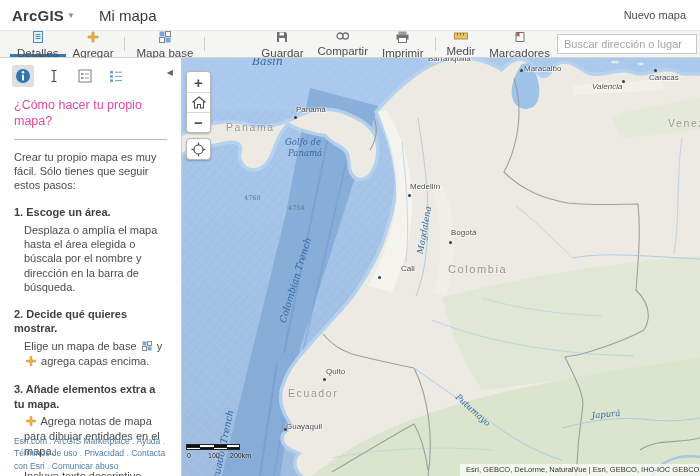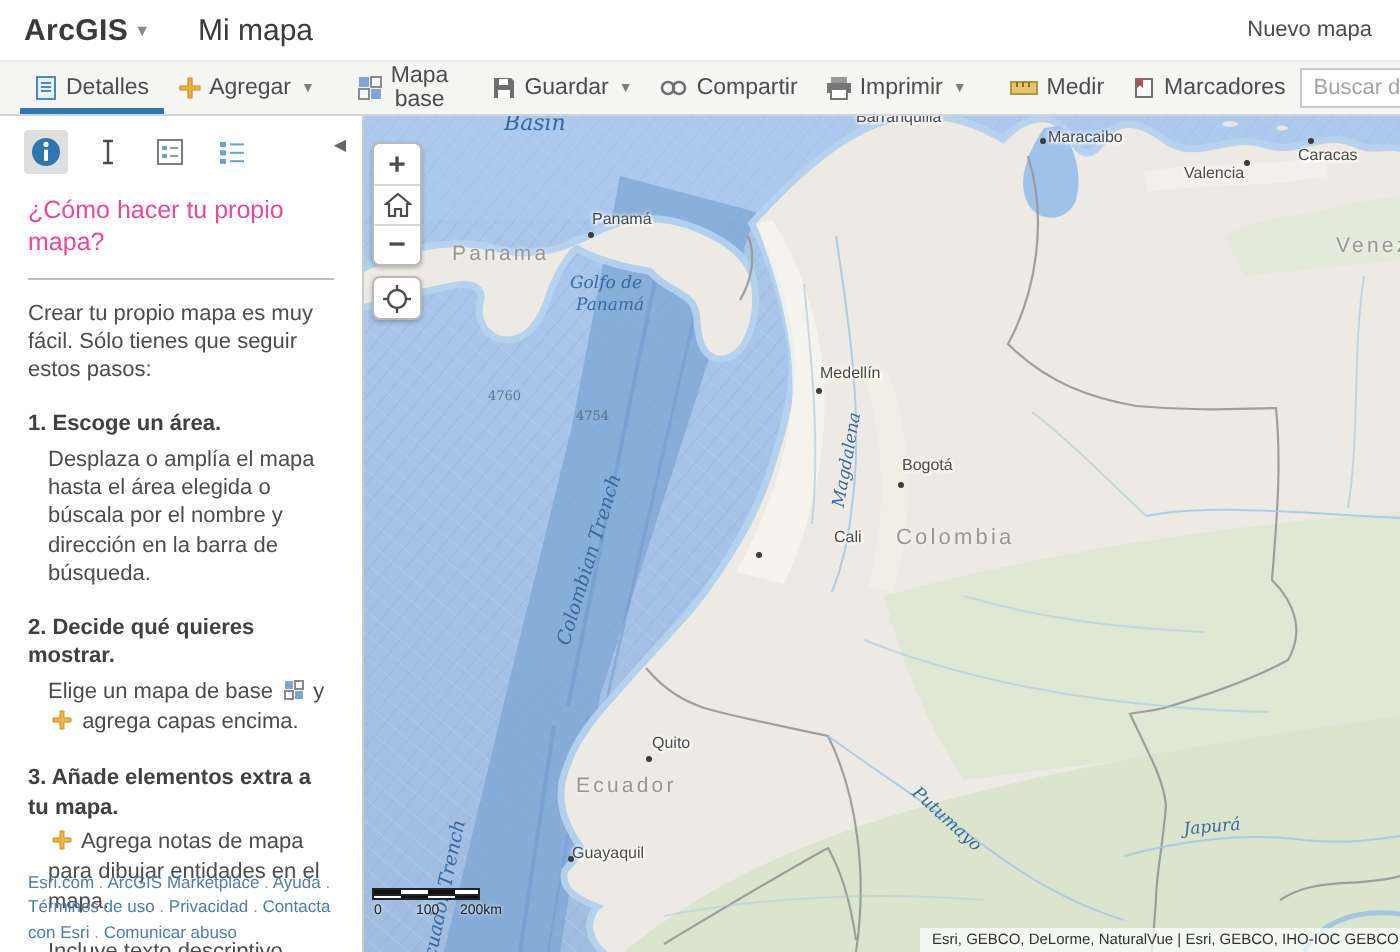--- a/index.html
+++ b/index.html
@@ -9,21 +9,21 @@
 
   
   #header{position:absolute;left:0;top:0;width:700px;height:30px;background:#fff;display:flex;align-items:center;}
   .brand{font-size:15px;font-weight:bold;color:#3b3b3b;margin-left:12px;letter-spacing:.2px;}
   .brand-caret{font-size:8px;color:#8a8a8a;margin-left:3px;}
   .doc-title{font-size:15px;color:#3b3b3b;margin-left:24px;text-align:right;}
   .newmap{margin-left:auto;margin-right:14px;font-size:11px;color:#4c4c4c;cursor:pointer;text-decoration:none;}
 
   
   #toolbar{position:absolute;left:0;top:30px;width:700px;height:28px;background:#f5f5f4;border-top:1px solid #e8e8e8;border-bottom:1px solid #d4d4d4;display:flex;align-items:stretch;padding-left:10px;}
-  .tb-btn{display:flex;align-items:center;gap:4px;padding:0 7px;font-size:11.5px;color:#4c4c4c;background:transparent;border:none;cursor:pointer;font-family:inherit;}
+  .tb-btn{display:flex;align-items:center;gap:4px;padding:0 7px;font-size:11.5px;color:#4c4c4c;background:transparent;border:none;cursor:pointer;font-family:inherit;flex-direction:column;}
   .tb-btn.active{box-shadow:inset 0 -3px 0 #3177b3;}
   .caret{font-size:7px;color:#7d7d7d;margin-left:1px;}
   .tb-sep{width:1px;background:#cfcfcf;margin:6px 4px;}
   .tb-spacer{flex:1;}
   #search-box{align-self:center;width:140px;height:20px;margin-right:3px;border:1px solid #c9c9c9;background:#fff;font-size:11px;padding:0 6px;color:#444;font-family:inherit;}
   #search-box::placeholder{color:#a5a5a5;}
   .ic{display:inline-flex;align-items:center;}
 
   
   #sidebar{position:absolute;left:0;top:58px;width:182px;height:418px;background:#fff;border-right:1px solid #ccc;overflow:hidden;font-size:11px;line-height:1.3;}
@@ -324,38 +324,38 @@
         <path d="M150,400 C 200,390 260,388 310,392" opacity="0.5"></path>
         <path d="M470,418 C 478,404 494,396 518,399" stroke="#9dc2e6" stroke-width="2.5"></path>
       </g>
     </svg>
 
     <div id="map-labels">
         <span class="map-label water" style="font-size: 11px; left: 70px; top: -3px;">Basin</span>
         <span class="map-label city" style="left: 246px; top: -4px;">Barranquilla</span>
         <span class="map-label city" style="left: 342px; top: 6px;">Maracaibo</span>
         <span class="city-dot" style="left: 338px; top: 11px;"></span>
-        <span class="map-label city" style="left: 410px; top: 24px;">Valencia</span>
+        <span class="map-label city" style="left: 410px; top: 24px; font-style: italic;">Valencia</span>
         <span class="city-dot" style="left: 440px; top: 22px;"></span>
         <span class="map-label city" style="left: 467px; top: 15px;">Caracas</span>
         <span class="city-dot" style="left: 472px; top: 11px;"></span>
         <span class="map-label country" style="font-size: 10.5px; left: 486px; top: 59px;">Venezuela</span>
         <span class="map-label city" style="left: 114px; top: 47px;">Panamá</span>
         <span class="city-dot" style="left: 112px; top: 58px;"></span>
         <span class="map-label country" style="font-size: 10.5px; left: 44px; top: 63px;">Panama</span>
         <span class="map-label water" style="font-size: 8.5px; left: 103px; top: 79px;">Golfo de</span>
         <span class="map-label water" style="font-size: 8.5px; left: 106px; top: 90px;">Panamá</span>
         <span class="map-label city" style="left: 228px; top: 124px;">Medellín</span>
         <span class="city-dot" style="left: 226px; top: 136px;"></span>
         <span class="map-label water" style="font-size: 8.5px; left: 242px; top: 172px; transform: translate(-50%, -50%) rotate(-80deg);">Magdalena</span>
         <span class="map-label city" style="left: 269px; top: 170px;">Bogotá</span>
         <span class="city-dot" style="left: 267px; top: 183px;"></span>
         <span class="map-label depth" style="left: 62px; top: 136px;">4760</span>
         <span class="map-label depth" style="left: 106px; top: 146px;">4754</span>
-        <span class="map-label city" style="left: 199px; top: 206px; padding-left: 36px;">Cali</span>
+        <span class="map-label city" style="left: 183px; top: 206px; padding-left: 36px;">Cali</span>
         <span class="city-dot" style="left: 196px; top: 218px;"></span>
         <span class="map-label country" style="font-size: 11px; left: 266px; top: 205px;">Colombia</span>
         <span class="map-label water" style="font-size: 9.5px; left: 113px; top: 222px; transform: translate(-50%, -50%) rotate(-73deg);">Colombian Trench</span>
         <span class="map-label city" style="left: 144px; top: 309px;">Quito</span>
         <span class="city-dot" style="left: 141px; top: 320px;"></span>
         <span class="map-label country" style="font-size: 10.5px; left: 106px; top: 329px;">Ecuador</span>
         <span class="map-label water" style="font-size: 9.5px; left: 40px; top: 390px; transform: translate(-50%, -50%) rotate(-78deg);">Ecuador Trench</span>
         <span class="map-label city" style="left: 104px; top: 364px;">Guayaquil</span>
         <span class="city-dot" style="left: 102px; top: 370px;"></span>
         <span class="map-label water" style="font-size: 8.5px; left: 291px; top: 352px; transform: translate(-50%, -50%) rotate(42deg);">Putumayo</span>

